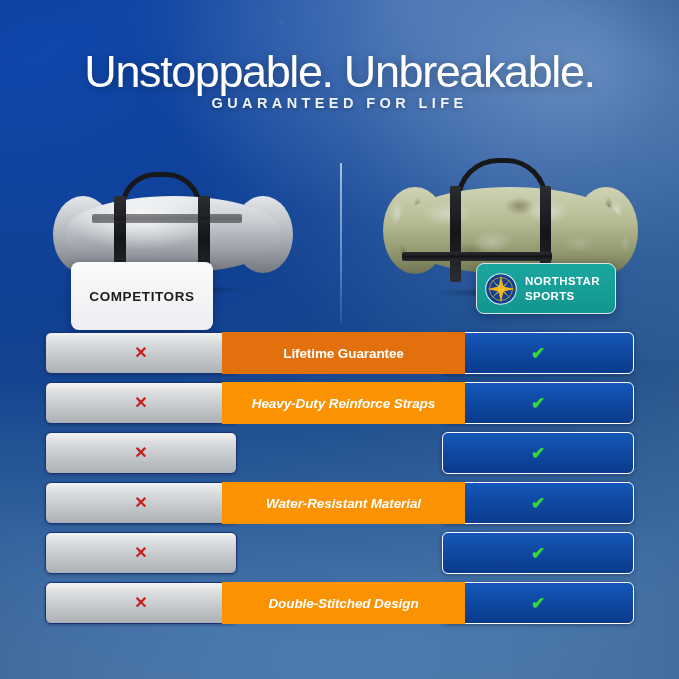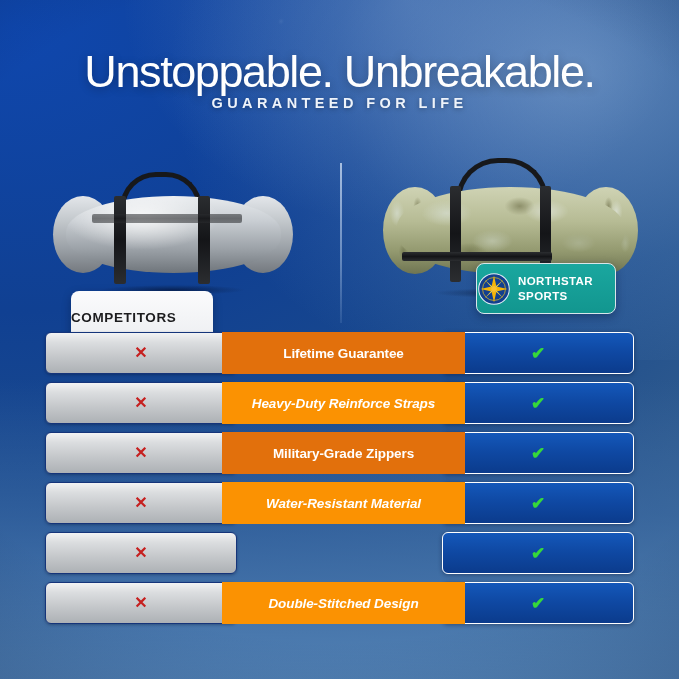--- a/index.html
+++ b/index.html
@@ -119,39 +119,38 @@
     border-radius:46px 46px 0 0;
     background:transparent;
   }
   .bag-shadow {
     position:absolute; left:10%; bottom:-4px; width:80%; height:14px;
     background:radial-gradient(50% 50% at 50% 50%, rgba(4,16,42,.55) 0%, rgba(4,16,42,0) 72%);
   }
 
   
   #label-competitors {
-    position:absolute; left:71px; top:262px; width:142px; height:52px;
+    position:absolute; left:71px; top:262px; width:142px; height:68px;
     background:linear-gradient(180deg,#fbfbfc 0%, #eceef1 100%);
     border-radius:8px;
     box-shadow:0 3px 9px rgba(4,18,48,.35);
-    display:flex; align-items:center; justify-content:flex-start;
+    display:flex; align-items:center; justify-content:center;
     z-index:7;
-    margin-top:29px;
   }
   #label-competitors span {
     color:#1c1c1e; font-size:13.5px; font-weight:bold; letter-spacing:.6px;
   }
 
   #label-northstar {
     position:absolute; left:476px; top:263px; width:140px; height:51px;
     background:linear-gradient(180deg,#1aa79f 0%, #12968f 100%);
     border:1.5px solid #d8e6ea;
     border-radius:8px;
     box-shadow:0 3px 9px rgba(4,18,48,.35);
-    display:flex; align-items:center; gap:7px; 
+    display:flex; align-items:center; gap:7px; padding-left:7px;
     z-index:7;
   }
   #ns-logo { width:34px; height:34px; position:relative; flex:0 0 auto; }
   #label-northstar .ns-text {
     color:#ffffff; font-size:11.5px; font-weight:bold; line-height:1.22; letter-spacing:.4px;
   }
 
   
   #table { position:absolute; left:0; right:0; top:332px; z-index:8; }
   .row { position:relative; height:42px; margin-bottom:8px; }
@@ -279,23 +278,20 @@
     </div>
     <div class="cell-right">
       <span class="ck-mark">✔</span>
     </div>
   </div>
 
   <div class="row">
     <div class="cell-left">
       <span class="x-mark">✕</span>
     </div>
-    <div class="cell-mid dark">
-      <span>Military-Grade Zippers</span>
-    </div>
     <div class="cell-right">
       <span class="ck-mark">✔</span>
     </div>
   </div>
 
   <div class="row">
     <div class="cell-left">
       <span class="x-mark">✕</span>
     </div>
     <div class="cell-mid light">

